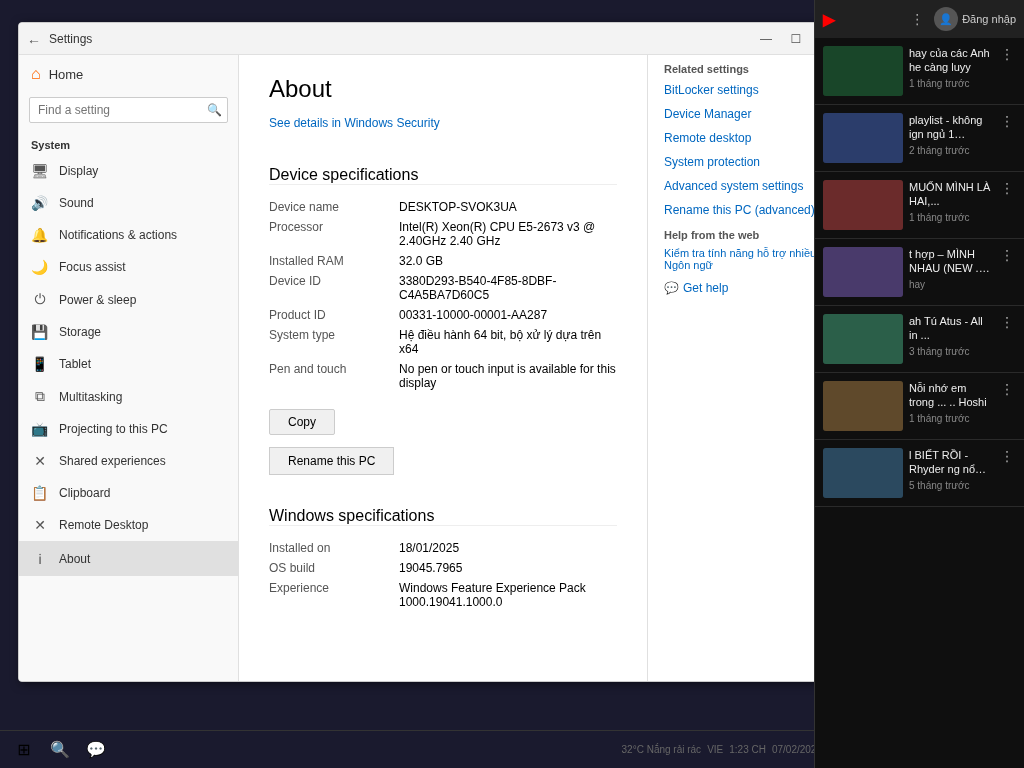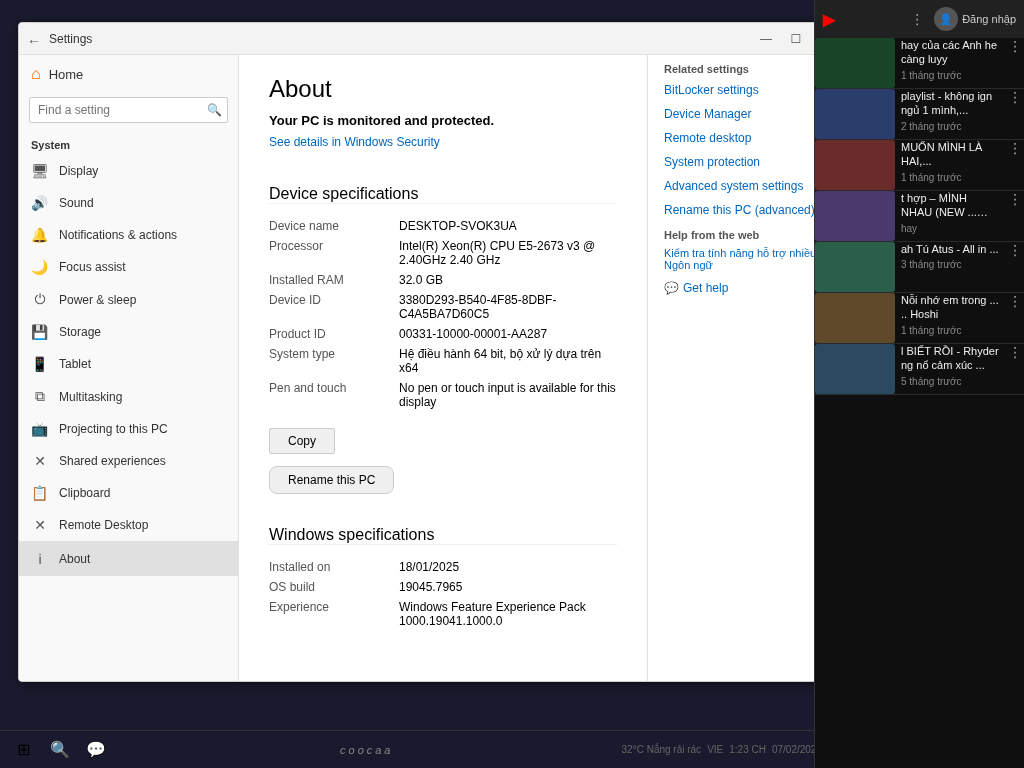--- a/index.html
+++ b/index.html
@@ -203,21 +203,21 @@
       margin: 8px 0;
       display: inline-block;
     }
 
     .rename-btn {
       background: #f0f0f0;
       border: 1px solid #ccc;
       padding: 6px 18px;
       font-size: 12px;
       cursor: pointer;
-      border-radius: 8px;
+      border-radius: 0;
       margin: 4px 0 16px;
       display: inline-block;
     }
 
     
     .related-settings {
       padding: 8px 16px;
       border-left: 1px solid #e0e0e0;
       min-width: 200px;
       width: 200px;
@@ -292,20 +292,21 @@
       cursor: pointer;
     }
 
     .yt-items {
       overflow-y: auto;
       height: calc(768px - 38px - 30px);
     }
 
     .yt-item {
       display: flex;
+      padding: 8px;
       gap: 6px;
       border-bottom: 1px solid #2a2a2a;
       cursor: pointer;
     }
 
     .yt-thumb {
       width: 80px;
       height: 50px;
       background: #333;
       border-radius: 3px;
@@ -446,21 +447,20 @@
       <div class="sidebar-item active">
         <span class="sidebar-item-icon">ℹ</span>
         <span>About</span>
       </div>
     </div>
 
     <div style="display:flex; flex:1; overflow:hidden;">
 
       <div class="content-area">
         <h1 class="page-title">About</h1>
-        <p class="protected-banner">Your PC is monitored and protected.</p>
         <a class="details-link">See details in Windows Security</a>
 
         <h2 class="section-title">Device specifications</h2>
 
         <table class="spec-table">
           <tbody id="device-specs-body">
               <tr>
                 <td>Device name</td>
                 <td>DESKTOP-SVOK3UA</td>
               </tr>
@@ -540,23 +540,20 @@
         </a>
       </div>
     </div>
   </div>
 </div>
 
 <div class="win-taskbar">
   <div class="win-taskbar-icon">⊞</div>
   <div class="win-taskbar-icon">🔍</div>
   <div class="win-taskbar-icon">💬</div>
-  <div style="flex:1; display:flex; align-items:center; justify-content:center;">
-    <span style="color:#555; font-size:11px; font-style:italic; letter-spacing:3px; text-transform:lowercase; color:#888;">coocaa</span>
-  </div>
   <div style="display:flex; align-items:center; gap:6px; margin-left:auto;">
     <span style="font-size:10px; color:#666;">32°C Nắng rải rác</span>
     <span style="font-size:10px; color:#666;">VIE</span>
     <span style="font-size:10px; color:#666;">1:23 CH</span>
     <span style="font-size:10px; color:#666;">07/02/2025</span>
   </div>
 </div>
 
 <div class="browser-overlay">
   <div class="browser-header">

